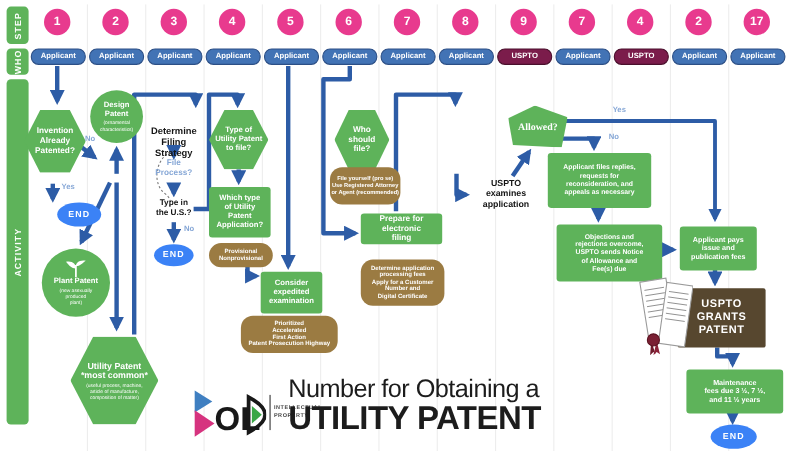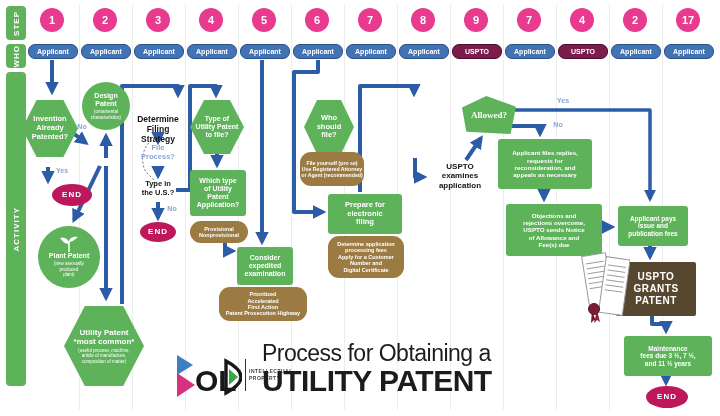--- a/index.html
+++ b/index.html
@@ -22,21 +22,21 @@
   
   .node{position:absolute;display:flex;flex-direction:column;align-items:center;
         justify-content:center;text-align:center;color:#fff;z-index:2;line-height:1.18;
         background:var(--green);font-weight:bold;}
   .pre{white-space:pre-line;}
   .hex{clip-path:polygon(26% 0,74% 0,100% 50%,74% 100%,26% 100%,0 50%);}
   .pent{clip-path:polygon(45% 0,100% 28%,90% 100%,8% 94%,0 30%);font-family:Liberation Serif, serif;}
   .circ{border-radius:50%;}
   .rect{border-radius:3px;}
   .pill{border-radius:11px;background:var(--brown);}
-  .endc{border-radius:50%;background:#be185d;font-size:8px;letter-spacing:1px;}
+  .endc{border-radius:50%;background:#3b82f6;font-size:8px;letter-spacing:1px;}
   .blacktext{background:none;color:#141414;}
   .bluelabel{background:none;color:var(--label_blue);}
   .grantsbox{background:var(--dark_brown);border-radius:2px;}
   .sub{font-size:4.5px;font-weight:normal;line-height:1.25;margin-top:1px;}
   svg.overlay{position:absolute;left:0;top:0;z-index:1;pointer-events:none;}
   svg.icon{z-index:3;position:absolute;pointer-events:none;}
   
   #title{position:absolute;left:262px;top:340px;z-index:2;color:#1c1c1c;}
   #title .t1{font-size:23px;letter-spacing:-0.5px;}
   #title .t2{font-size:30px;font-weight:800;letter-spacing:-0.5px;margin-top:-3px;}
@@ -201,21 +201,21 @@
 First Action
 Patent Prosecution Highway</div>
 
   <div class="node hex pre" style="left:304px;top:100px;width:50px;height:54px;font-size:7.5px;">Who
 should
 file?</div>
   <div class="node pill pre" style="left:300px;top:152px;width:64px;height:34px;font-size:5.2px;">File yourself (pro se)
 Use Registered Attorney
 or Agent (recommended)</div>
 
-  <div class="node rect pre" style="left:328px;top:194px;width:74px;height:40px;font-size:7.5px;">Prepare for
+  <div class="node rect pre" style="left:328px;top:194px;width:74px;height:28px;font-size:7.5px;">Prepare for
 electronic
 filing</div>
   <div class="node pill pre" style="left:328px;top:236px;width:76px;height:42px;font-size:5.5px;">Determine application
 processing fees
 Apply for a Customer
 Number and
 Digital Certificate</div>
 
   <div class="node blacktext pre" style="left:428px;top:162px;width:64px;font-size:8px;">USPTO
 examines
@@ -280,17 +280,17 @@
       <polygon points="1,21 19,33 1,45" fill="#d6337f"></polygon>
       <text x="19" y="39" font-family="Liberation Sans, sans-serif" font-size="30" font-weight="bold" fill="#181818">OL</text>
       <path d="M50,9 L50,41 Q65,33 65,25 Q65,17 50,9 Z" fill="none" stroke="#181818" stroke-width="3.4"></path>
       <polygon points="53,17 62,25 53,33" fill="#3aa746"></polygon>
     </svg>
     <div class="bar"></div>
     <div class="subtxt pre">INTELLECTUAL
 PROPERTY</div>
   </div>
   <div id="title">
-    <div class="t1">Process for Obtaining a</div>
+    <div class="t1">Number for Obtaining a</div>
     <div class="t2">UTILITY PATENT</div>
   </div>
 
 </div>
 
 </body></html>

